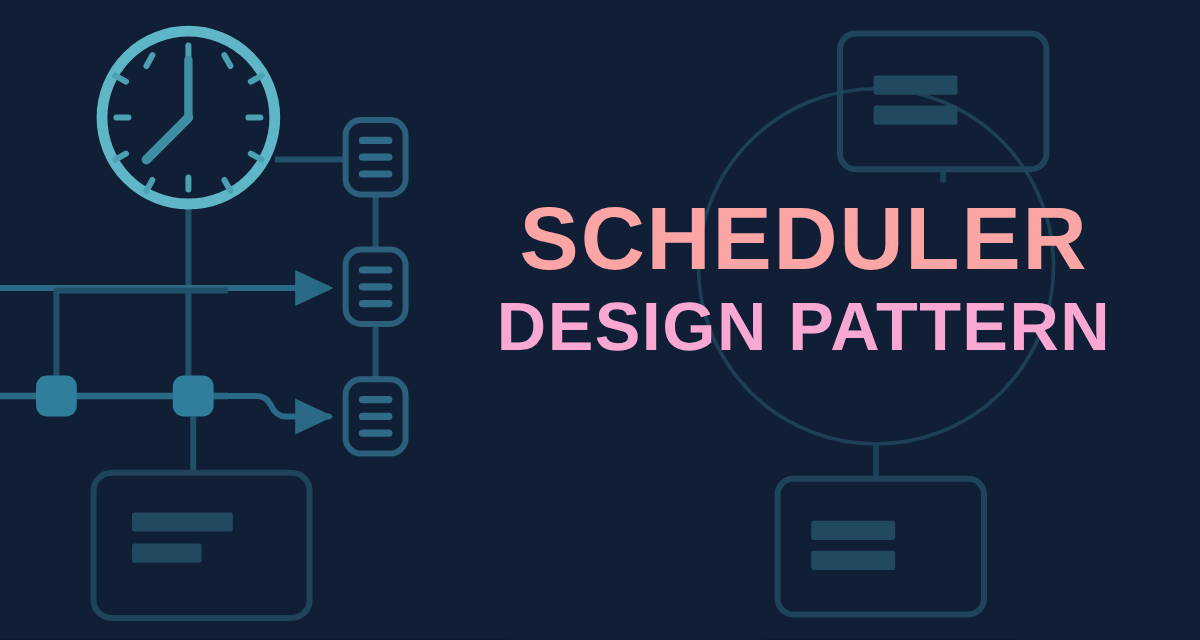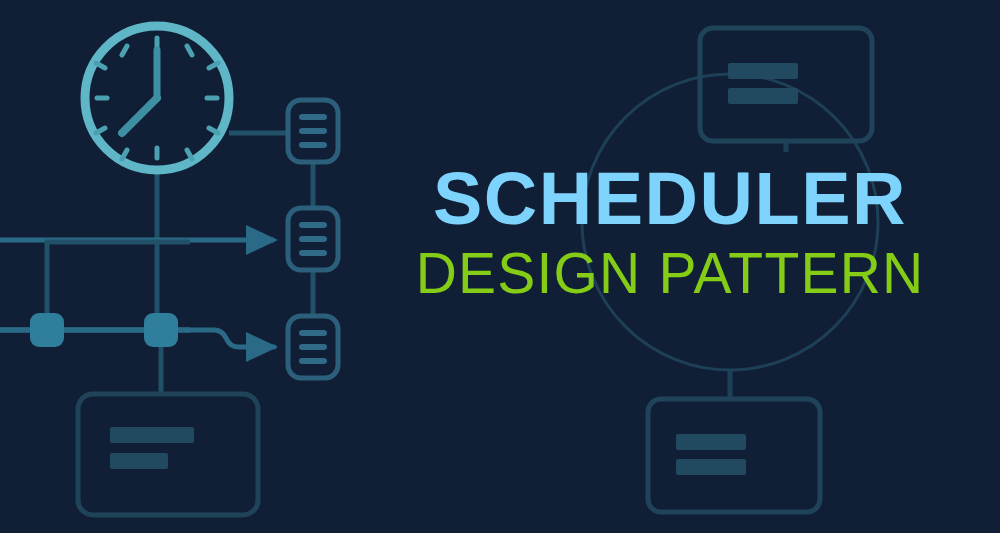--- a/index.html
+++ b/index.html
@@ -32,31 +32,31 @@
     text-align: center;
     z-index: 5;
     pointer-events: none;
   }
   #headline {
     font-family: "Liberation Sans", sans-serif;
     font-weight: bold;
     font-size: 74px;
     line-height: 0.98;
     letter-spacing: 1.5px;
-    color: #7dd3fc;
+    color: #fca5a5;
     margin: 0;
     white-space: nowrap;
   }
   #subhead {
     font-family: "Liberation Sans", sans-serif;
-    font-weight: normal;
+    font-weight: bold;
     font-size: 57px;
     line-height: 1.05;
     letter-spacing: 1.2px;
-    color: #84cc16;
+    color: #f9a8d4;
     margin: 8px 0 0 0;
     white-space: nowrap;
   }
 </style>
 </head>
 <body>
 
 <div id="canvas">
 
   <svg id="bg-svg" viewBox="0 0 1000 533">

